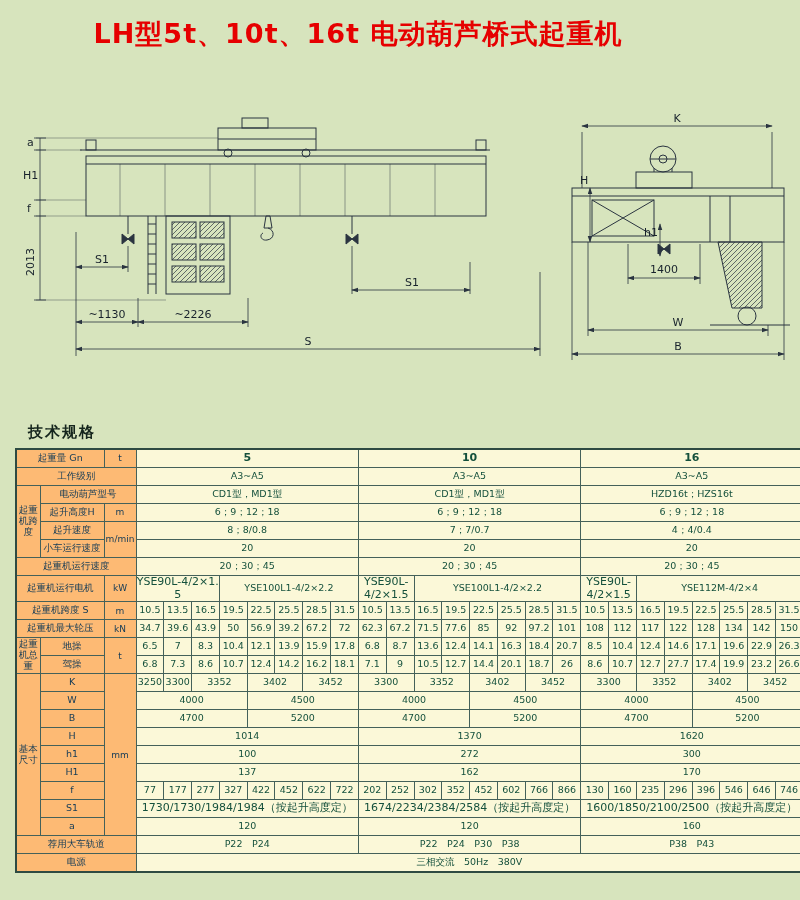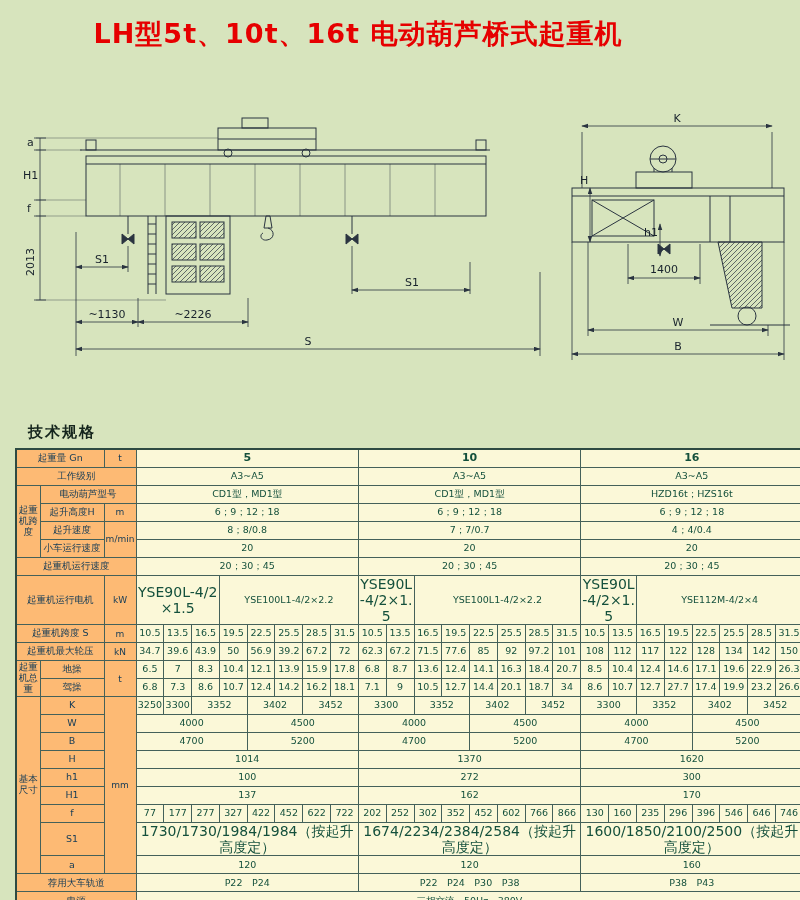--- a/index.html
+++ b/index.html
@@ -25,21 +25,21 @@
   }
   table.spec td{
     border:1px solid #44615a;text-align:center;vertical-align:middle;
     padding:0;height:17px;line-height:1.15;overflow:hidden;word-break:break-all;
   }
   td.k-label,td.k-unit,td.k-group{background:#fdba74;color:#123a56;}
   td.k-d,td.k-head{background:#fbf8d8;}
   td.k-head{font-weight:bold;font-size:11px;}
   td.k-unit{font-size:9px;}
   td.k-group{font-size:9.5px;line-height:1.3;}
-  td.k-sm{font-size:14px;}
+  td.k-sm{font-size:11px;}
   svg text{font-family:"DejaVu Sans","Liberation Sans",sans-serif;}
 </style>
 </head>
 <body>
 
 <div class="page-title">LH型5t、10t、16t 电动葫芦桥式起重机</div>
 
 <div class="drawing-area">
 
   <svg width="545" height="300" viewBox="0 0 545 300" style="position:absolute;left:20px;top:0;">
@@ -377,21 +377,21 @@
         <td class="k-d">14.2</td>
         <td class="k-d">16.2</td>
         <td class="k-d">18.1</td>
         <td class="k-d">7.1</td>
         <td class="k-d">9</td>
         <td class="k-d">10.5</td>
         <td class="k-d">12.7</td>
         <td class="k-d">14.4</td>
         <td class="k-d">20.1</td>
         <td class="k-d">18.7</td>
-        <td class="k-d">34</td>
+        <td class="k-d">26</td>
         <td class="k-d">8.6</td>
         <td class="k-d">10.7</td>
         <td class="k-d">12.7</td>
         <td class="k-d">27.7</td>
         <td class="k-d">17.4</td>
         <td class="k-d">19.9</td>
         <td class="k-d">23.2</td>
         <td class="k-d">26.6</td>
       </tr>
       <tr>

